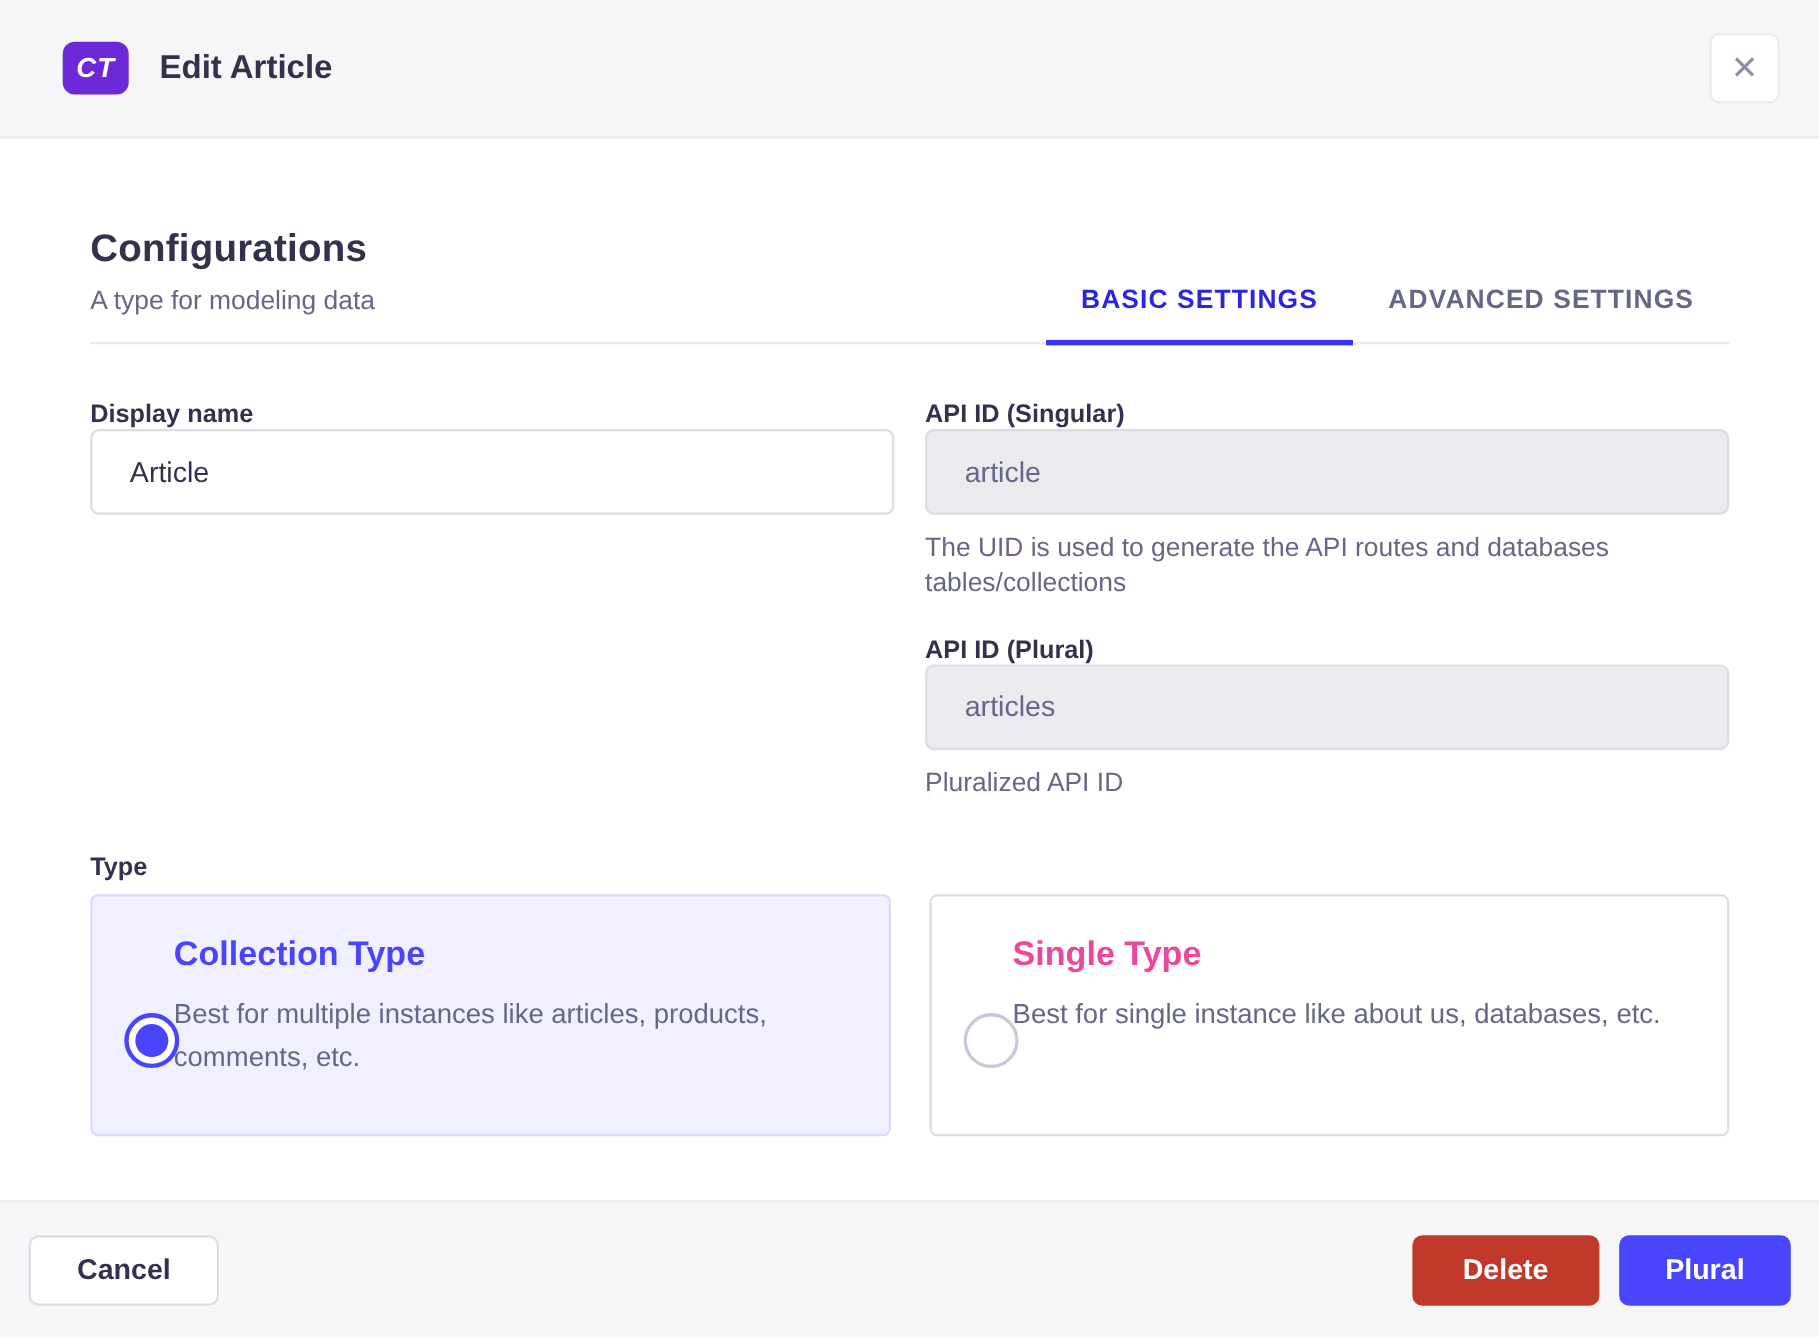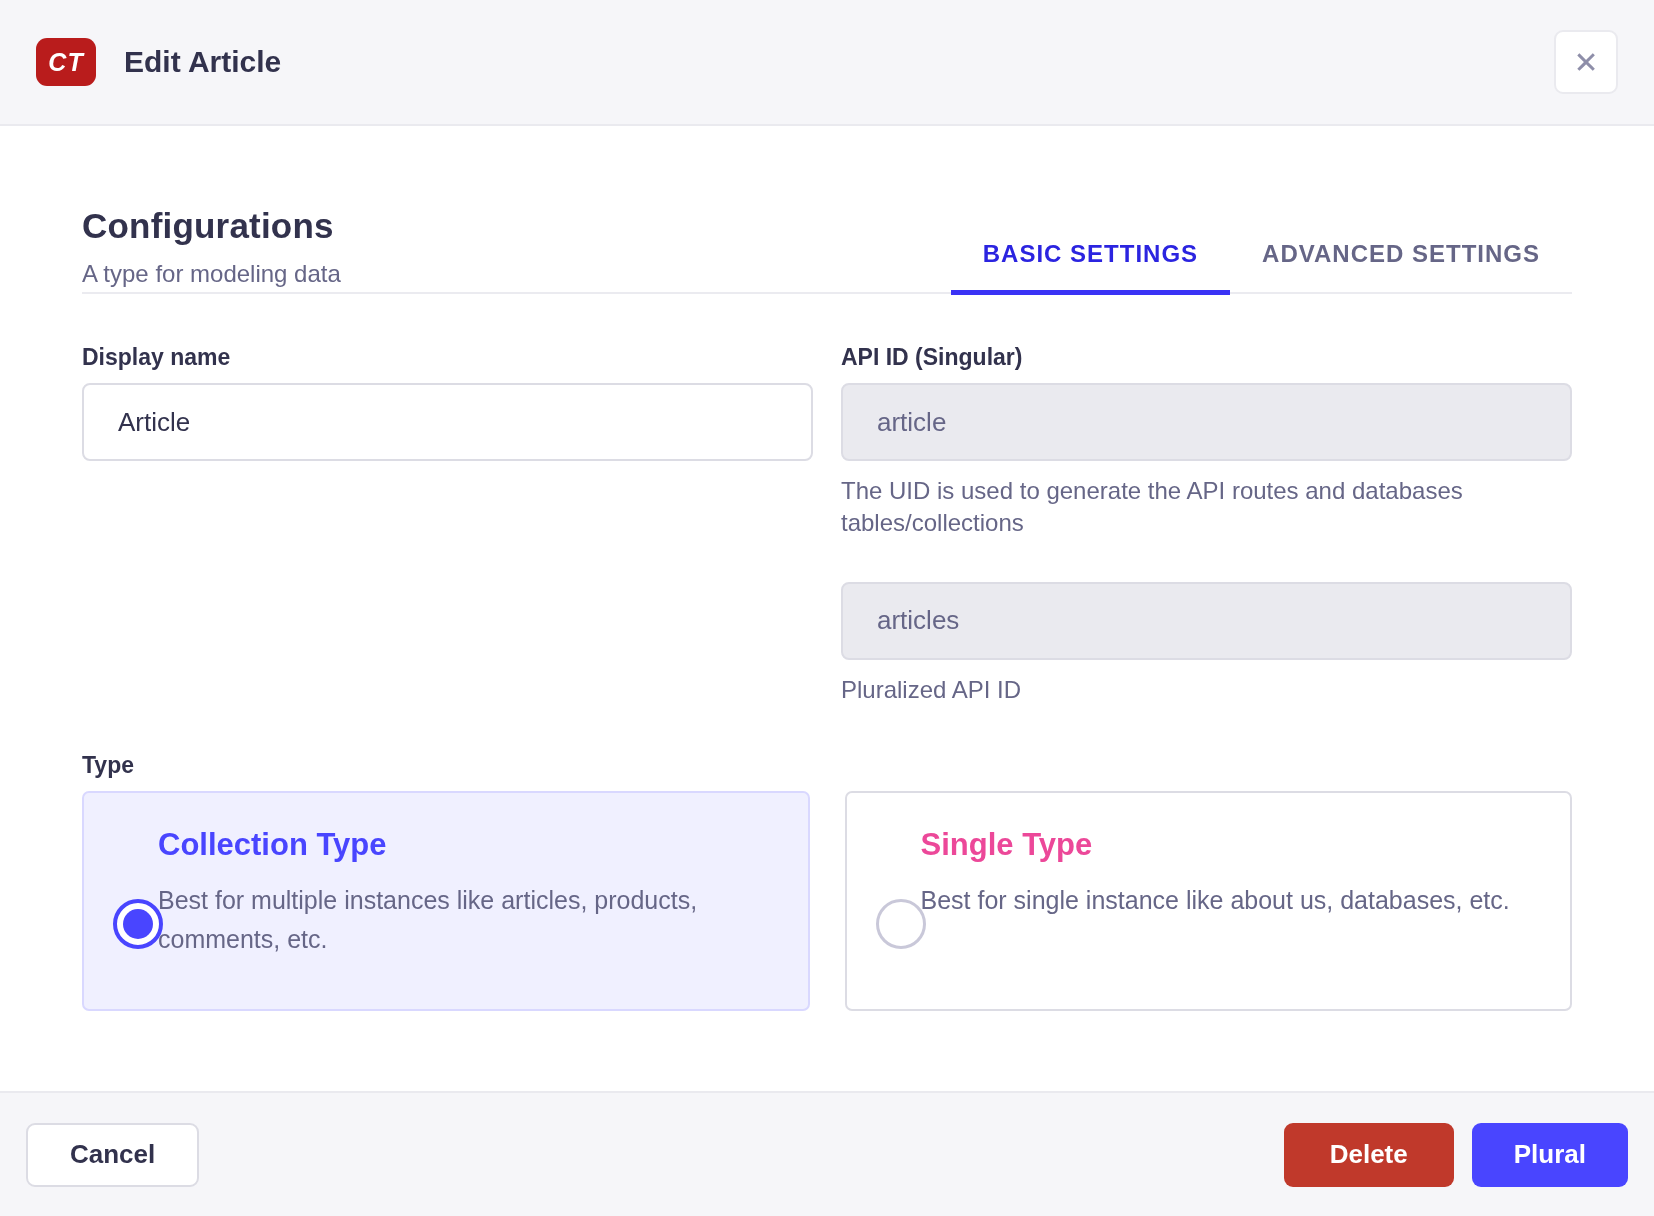--- a/index.html
+++ b/index.html
@@ -14,24 +14,25 @@
   
   .modal-header {
     height:126px; flex:0 0 126px;
     background:#f6f6f9;
     border-bottom:2px solid #eaeaef;
     display:flex; align-items:center;
     padding:0 36px;
   }
   .ct-badge {
     width:60px; height:48px; border-radius:11px;
-    background:#b91c1c; color:#ffffff;
+    background:#6d28d9; color:#ffffff;
     display:flex; align-items:center; justify-content:center;
     font-size:25px; font-weight:800; font-style:italic;
     letter-spacing:1px;
+    margin-left:21px;
   }
   .header-title {
     margin-left:28px;
     font-size:30px; font-weight:700; color:#32324d;
   }
   .spacer { flex:1; }
   .close-btn {
     width:64px; height:64px;
     background:#ffffff;
     border:2px solid #eaeaef; border-radius:9px;
@@ -44,21 +45,21 @@
   .modal-body {
     flex:1 1 auto;
     background:#ffffff;
     padding:80px 82px 0 82px;
   }
 
   .config-header {
     display:flex; align-items:flex-end;
     border-bottom:2px solid #ebebf0;
   }
-  .config-titles { flex:1; padding-bottom:4px; }
+  .config-titles { flex:1; padding-bottom:23px; }
   .config-title { font-size:35px; font-weight:700; color:#32324d; letter-spacing:0.2px; }
   .config-subtitle { margin-top:14px; font-size:24px; color:#666687; }
 
   .tabs { display:flex; align-items:flex-end;text-align:right; }
   .tab {
     padding:0 32px 22px 32px;
     font-size:24px; font-weight:700; letter-spacing:1px;
     color:#666687; cursor:pointer;
     border-bottom:5px solid transparent;
     margin-bottom:-3px;
@@ -68,21 +69,20 @@
   
   .form-grid {
     display:grid;
     grid-template-columns:1fr 1fr;
     column-gap:35px;
     margin-top:50px;
     gap:28px;
   }
   .field-label { font-size:23px; font-weight:700; color:#32324d; display:block; }
   .text-input {
-    margin-top:12px;
     width:100%; height:78px;
     border:2px solid #dcdce4; border-radius:8px;
     background:#ffffff;
     font-family:"Liberation Sans", sans-serif;
     font-size:26px; color:#32324d;
     padding:0 34px;
     outline:none;
   }
   .text-input:disabled {
     background:#eaeaef; color:#666687;
@@ -184,20 +184,21 @@
     </div>
 
     <div class="form-col">
       <div class="field-block">
         <label class="field-label">API ID (Singular)</label>
         <input class="text-input" type="text" disabled="" value="article" style="">
         <div class="hint">The UID is used to generate the API routes and databases tables/collections</div>
       </div>
 
       <div class="field-block">
+        <label class="field-label">API ID (Plural)</label>
         <input class="text-input" type="text" disabled="" value="articles" style="">
         <div class="hint">Pluralized API ID</div>
       </div>
     </div>
   </div>
 
   <section class="type-section">
     <label class="field-label">Type</label>
     <div class="type-cards">
 

